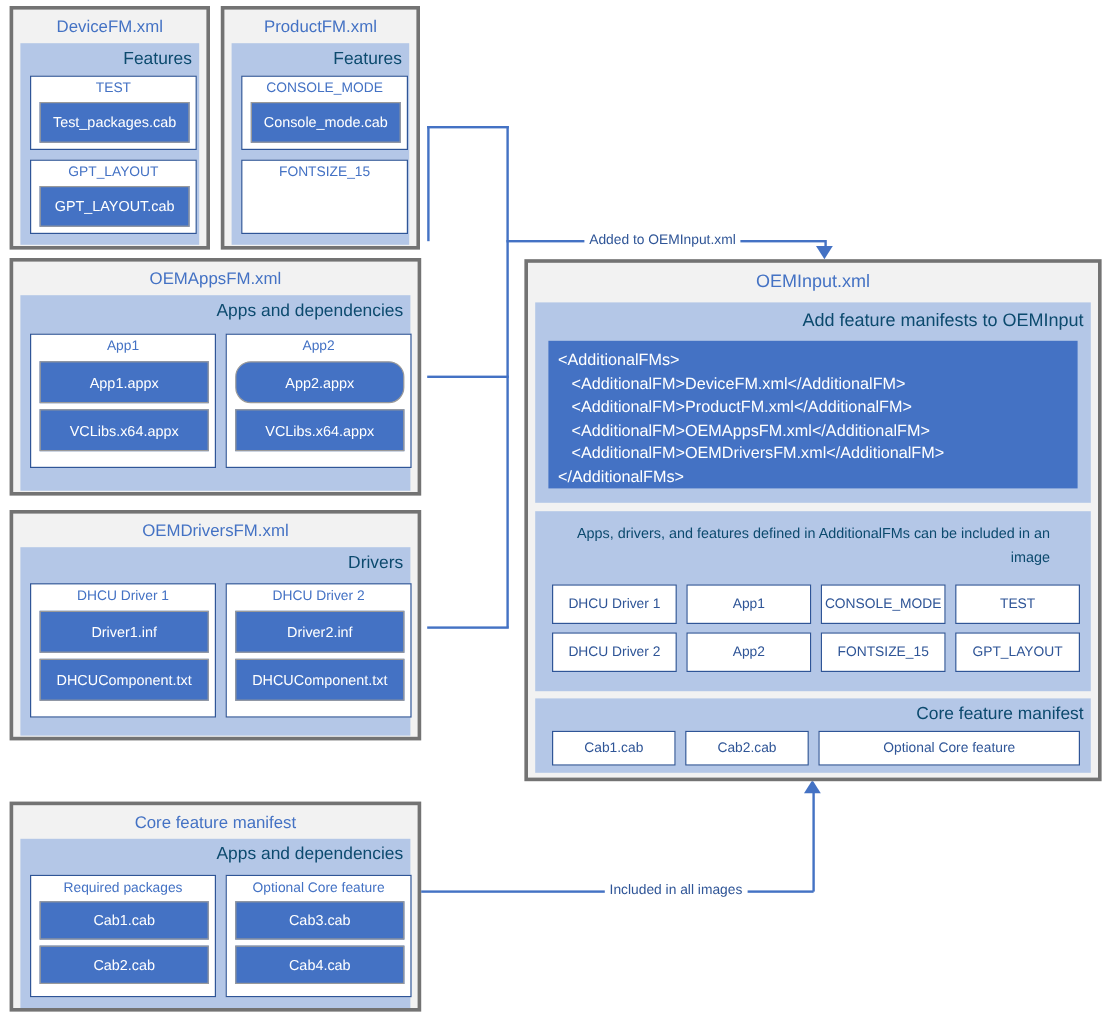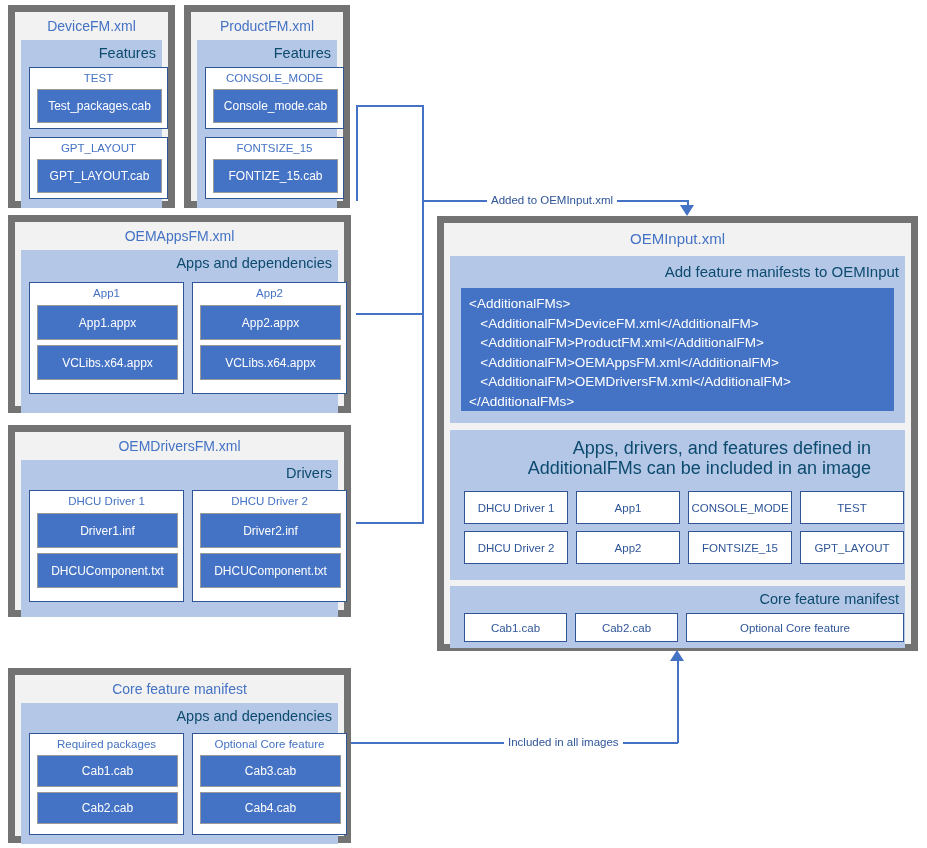--- a/index.html
+++ b/index.html
@@ -12,21 +12,21 @@
     width:927px;
     height:848px;
     background:#ffffff;
     overflow:hidden;
   }
 
   
   .panel{
     position:absolute;
     background:#f2f2f2;
-    border:7px solid #737373;
+    border:3px solid #737373;
     box-sizing:border-box;
   }
   .panel-title{
     text-align:center;
     color:#4472c4;
     font-size:14px;
     line-height:14px;
     padding:7px 0 6px 0;
     white-space:nowrap;
   }
@@ -152,37 +152,36 @@
   <div class="panel" style="left:184px;top:5px;width:166px;height:203px;">
     <div class="panel-title">ProductFM.xml</div>
     <div class="band" style="top:28px;height:168px;">
       <div class="band-title">Features</div>
       <div class="groupbox" style="left:8px;top:27px;width:139px;height:62px;">
         <div class="group-title">CONSOLE_MODE</div>
         <div class="bluebox" style="left:7px;top:21px;width:125px;height:34px;">Console_mode.cab</div>
       </div>
       <div class="groupbox" style="left:8px;top:97px;width:139px;height:62px;">
         <div class="group-title">FONTSIZE_15</div>
-        <div class="bluebox" style="left:7px;top:21px;width:125px;height:34px;">FONTIZE_15.cab</div>
       </div>
     </div>
   </div>
 
   <div class="panel" style="left:8px;top:215px;width:343px;height:198px;">
     <div class="panel-title">OEMAppsFM.xml</div>
     <div class="band" style="top:28px;height:163px;">
       <div class="band-title">Apps and dependencies</div>
       <div class="groupbox" style="left:8px;top:32px;width:155px;height:112px;">
         <div class="group-title">App1</div>
         <div class="bluebox" style="left:7px;top:22px;width:141px;height:35px;">App1.appx</div>
         <div class="bluebox" style="left:7px;top:62px;width:141px;height:35px;">VCLibs.x64.appx</div>
       </div>
       <div class="groupbox" style="left:171px;top:32px;width:155px;height:112px;">
         <div class="group-title">App2</div>
-        <div class="bluebox" style="left:7px;top:22px;width:141px;height:35px;">App2.appx</div>
+        <div class="bluebox" style="left:7px;top:22px;width:141px;height:35px;border-radius:13px;">App2.appx</div>
         <div class="bluebox" style="left:7px;top:62px;width:141px;height:35px;">VCLibs.x64.appx</div>
       </div>
     </div>
   </div>
 
   <div class="panel" style="left:8px;top:425px;width:343px;height:192px;">
     <div class="panel-title">OEMDriversFM.xml</div>
     <div class="band" style="top:28px;height:157px;">
       <div class="band-title">Drivers</div>
       <div class="groupbox" style="left:8px;top:30px;width:155px;height:112px;">
@@ -240,21 +239,21 @@
       <div class="band-title" style="font-size:15px;padding-top:7px;">Add feature manifests to OEMInput</div>
       <div class="codebox" style="left:11px;top:32px;right:11px;height:123px;">&lt;AdditionalFMs&gt;
    &lt;AdditionalFM&gt;DeviceFM.xml&lt;/AdditionalFM&gt;
    &lt;AdditionalFM&gt;ProductFM.xml&lt;/AdditionalFM&gt;
    &lt;AdditionalFM&gt;OEMAppsFM.xml&lt;/AdditionalFM&gt;
    &lt;AdditionalFM&gt;OEMDriversFM.xml&lt;/AdditionalFM&gt;
 &lt;/AdditionalFMs&gt;</div>
     </div>
 
     <div class="band" style="top:207px;height:150px;">
-      <div class="band-title" style="font-size:18px;padding:8px 34px 0 34px;line-height:20px;">Apps, drivers, and features defined in AdditionalFMs can be included in an image</div>
+      <div class="band-title" style="font-size:12px;padding:8px 34px 0 34px;line-height:20px;">Apps, drivers, and features defined in AdditionalFMs can be included in an image</div>
       <div class="whitechip" style="left:14px;top:61px;width:104px;height:33px;">DHCU Driver 1</div>
       <div class="whitechip" style="left:126px;top:61px;width:104px;height:33px;">App1</div>
       <div class="whitechip" style="left:238px;top:61px;width:104px;height:33px;">CONSOLE_MODE</div>
       <div class="whitechip" style="left:350px;top:61px;width:104px;height:33px;">TEST</div>
       <div class="whitechip" style="left:14px;top:101px;width:104px;height:33px;">DHCU Driver 2</div>
       <div class="whitechip" style="left:126px;top:101px;width:104px;height:33px;">App2</div>
       <div class="whitechip" style="left:238px;top:101px;width:104px;height:33px;">FONTSIZE_15</div>
       <div class="whitechip" style="left:350px;top:101px;width:104px;height:33px;">GPT_LAYOUT</div>
     </div>
 

